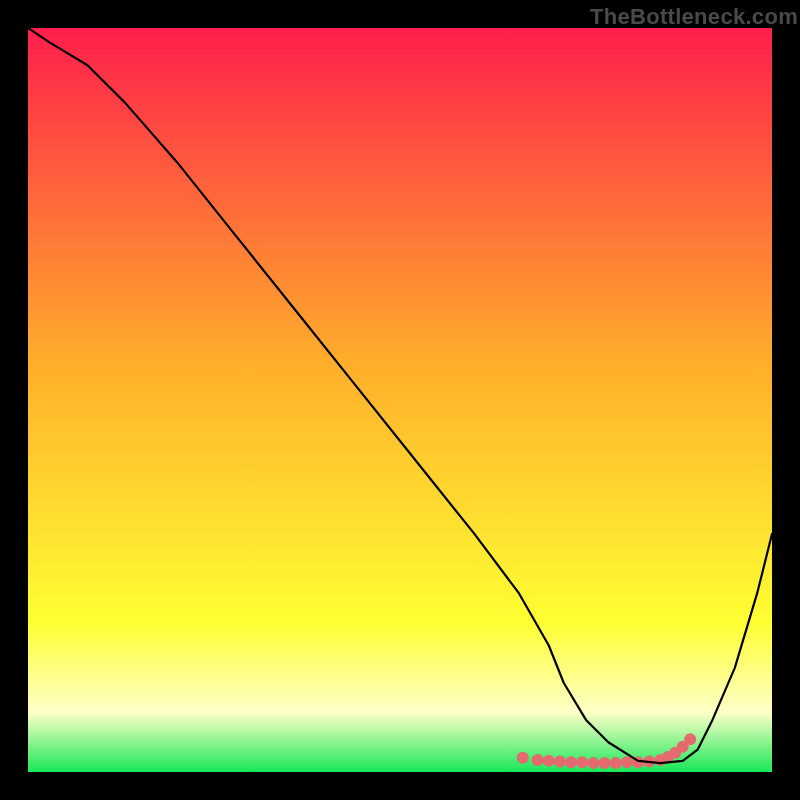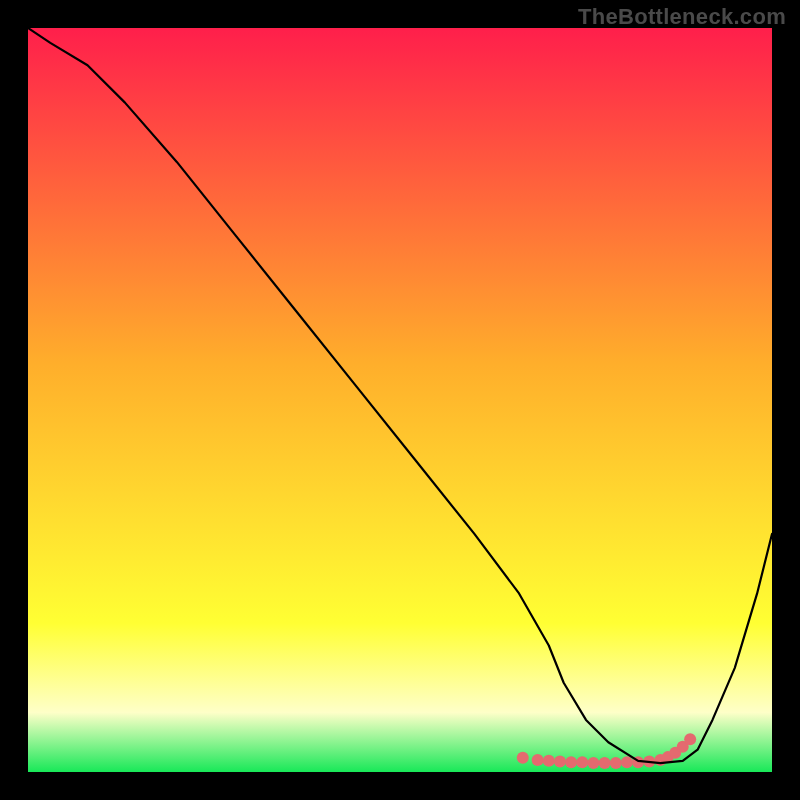--- a/index.html
+++ b/index.html
@@ -13,21 +13,21 @@
   }
   .frame {
     position: relative;
     width: 800px;
     height: 800px;
     background: #000000;
   }
   .watermark {
     position: absolute;
     top: 4px;
-    right: 14px;
+    right: 2px;
     color: #4a4a4a;
     font-size: 22px;
     font-weight: 600;
     letter-spacing: 0.3px;
     z-index: 10;
   }
   .plot {
     position: absolute;
     top: 28px;
     left: 28px;

